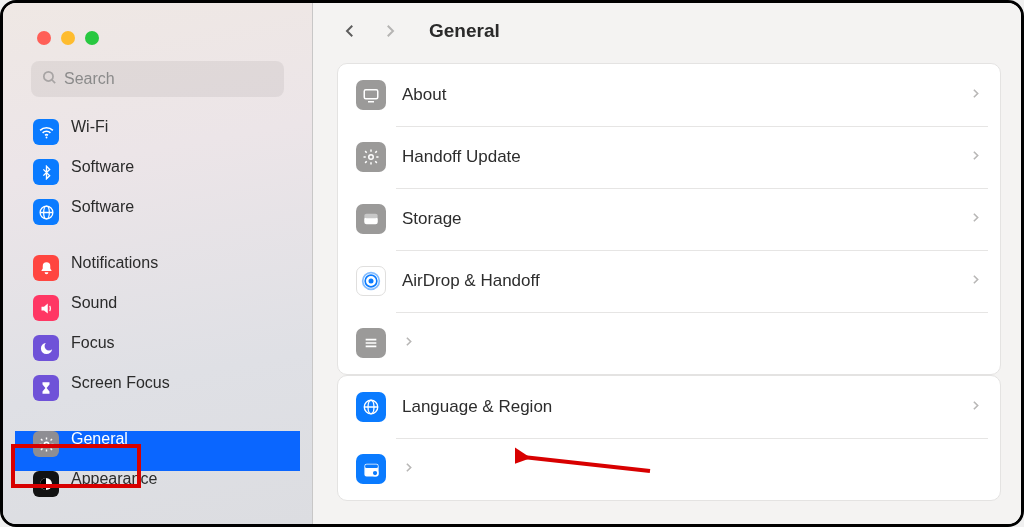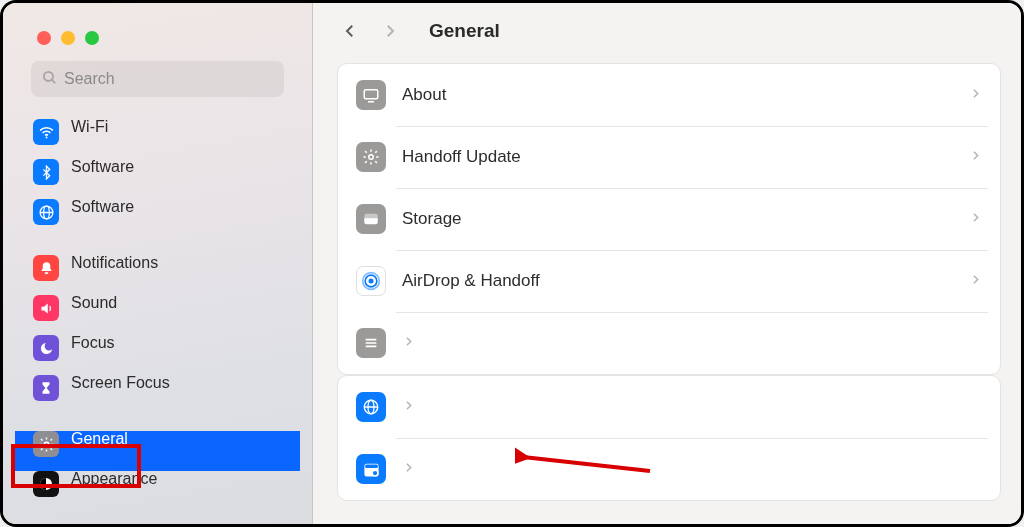--- a/index.html
+++ b/index.html
@@ -362,20 +362,21 @@
 
     <div class="panel">
       <div class="row">
         <span class="ricon" style="background:#0a7bff">
           <svg width="18" height="18" viewBox="0 0 24 24" fill="none" stroke="#fff" stroke-width="1.8">
               <circle cx="12" cy="12" r="9"></circle>
               <ellipse cx="12" cy="12" rx="4" ry="9"></ellipse>
               <line x1="3" y1="12" x2="21" y2="12"></line>
             </svg>
         </span>
+        <span class="rlabel">Language &amp; Region</span>
         <span class="chev">
           <svg width="13" height="13" viewBox="0 0 24 24" fill="none" stroke="currentColor" stroke-width="3">
               <polyline points="9 5 16 12 9 19"></polyline>
             </svg>
         </span>
       </div>
       <div class="row">
         <span class="ricon" style="background:#0a7bff">
           <svg width="17" height="17" viewBox="0 0 24 24" fill="none" stroke="#fff" stroke-width="2">
               <rect x="3" y="5" width="18" height="16" rx="2" fill="#fff"></rect>

